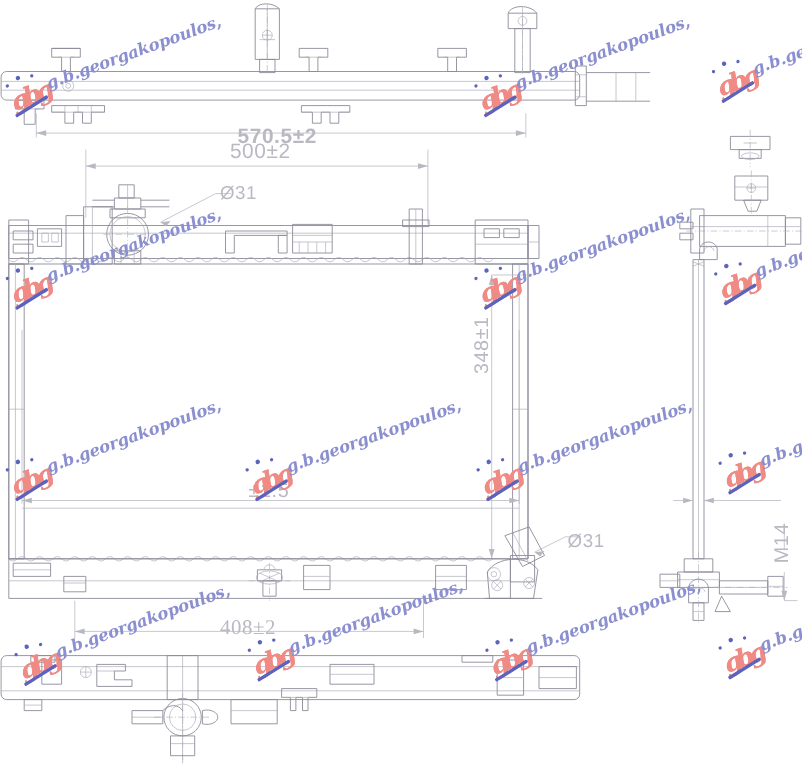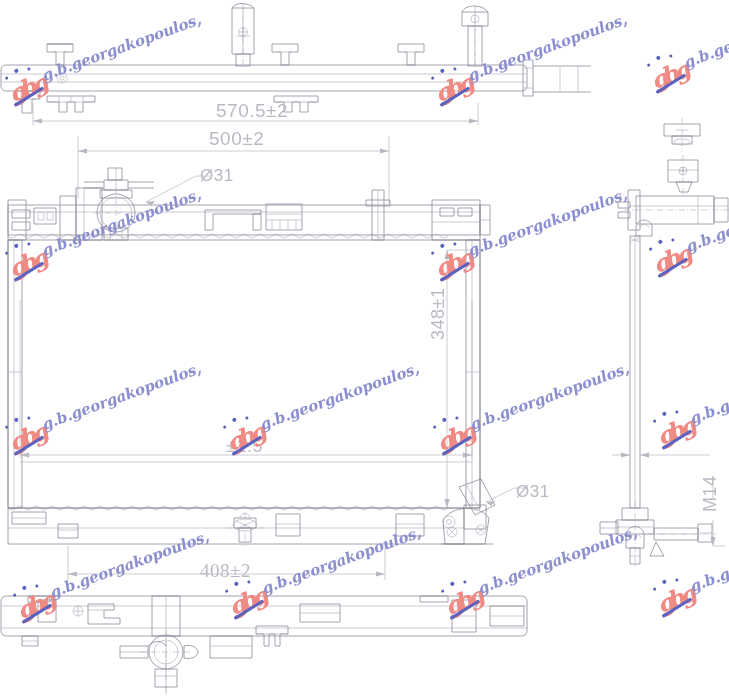--- a/index.html
+++ b/index.html
@@ -386,21 +386,21 @@
       <path class="ln-dim" d="M713 500 v-24"></path>
 
       <path class="ln-dim" d="M612 455 h18"></path>
       <path d="M630 455 l-9 -2.6 v5.2 z" fill="#b8b8c2"></path>
       <path class="ln-dim" d="M658 455 h-18"></path>
       <path d="M640 455 l9 -2.6 v5.2 z" fill="#b8b8c2"></path>
       <path class="ln-dim" d="M658 455 h52"></path>
     </g>
   </svg>
 
-  <div class="dim-label" style="left:216px; top:100px; font-size:19px;">570.5±2</div>
+  <div class="dim-label" style="left:216px; top:114px; font-size:19px;font-weight:bold;">570.5±2</div>
 
   <div class="dim-label" style="left:209px; top:128px; font-size:19px;">500±2</div>
 
   <div class="dim-label" style="left:200px; top:166px; font-size:17px;">Ø31</div>
 
   <div class="dim-label" style="left:428px; top:340px; font-size:18px; transform:rotate(-90deg); transform-origin:left top;">348±1</div>
 
   <div class="dim-label" style="left:226px; top:436px; font-size:18px;">±1.5</div>
 
   <div class="dim-label" style="left:516px; top:482px; font-size:17px;">Ø31</div>

